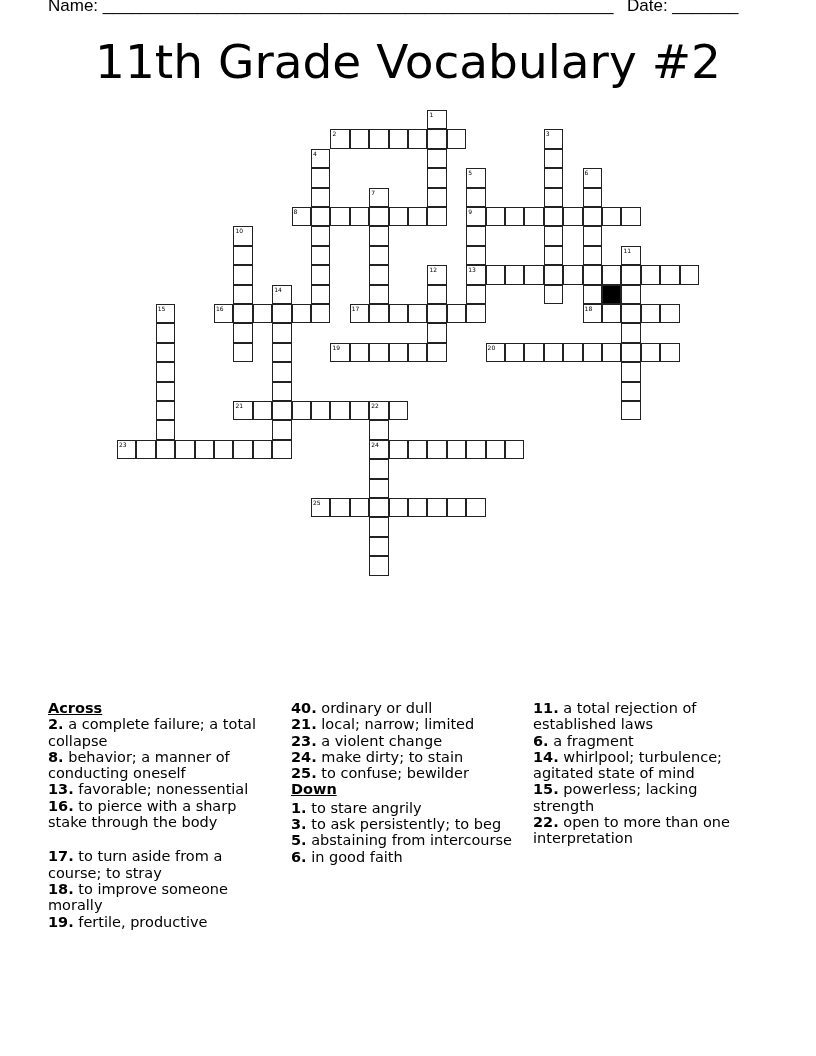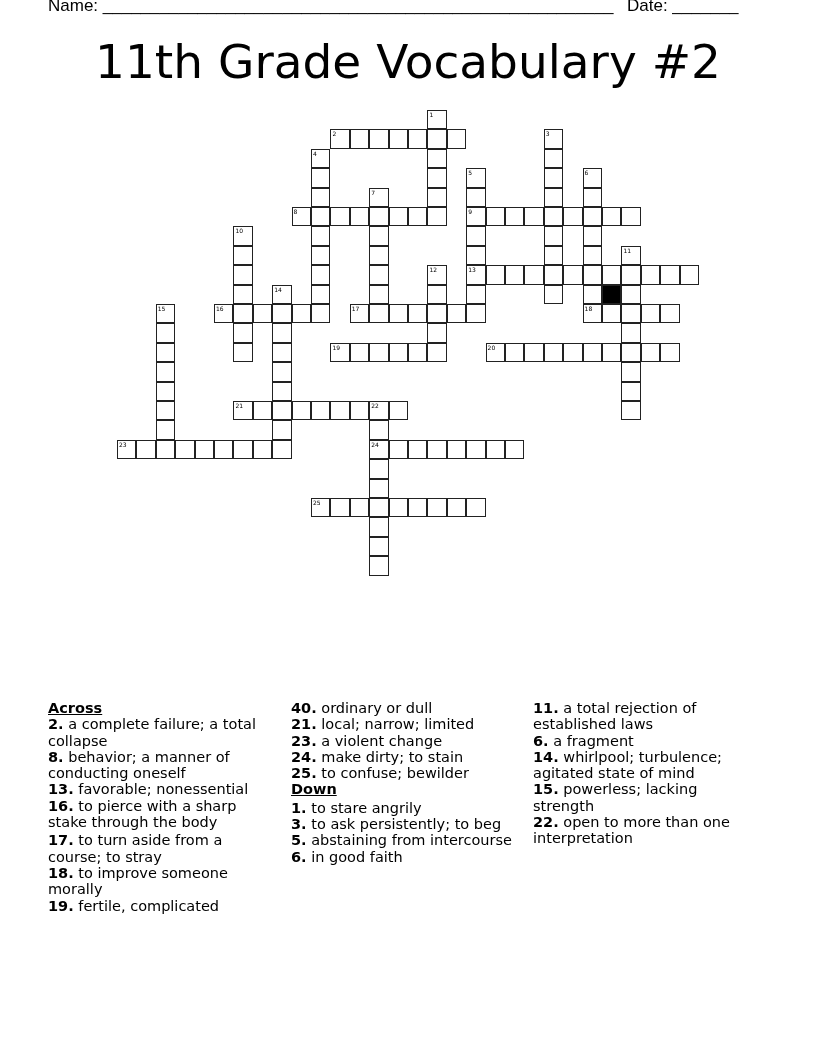--- a/index.html
+++ b/index.html
@@ -248,23 +248,23 @@
     <div class="cell" style="left: 466.2px; top: 498px;"></div>
     <div class="cell black" style="left: 602px; top: 284.6px;"></div>
   </div>
 
 <div class="clues" style="left:48px; width:230px;">
   <div class="hd">Across</div>
   <div class="clue"><b>2.</b> <span>a complete failure; a total collapse</span></div>
   <div class="clue"><b>8.</b> <span>behavior; a manner of conducting oneself</span></div>
   <div class="clue"><b>13.</b> <span>favorable; nonessential</span></div>
   <div class="clue"><b>16.</b> <span>to pierce with a sharp stake through the body</span></div>
-  <div class="clue" style="margin-top:2px;"><b>17.</b> <span>to turn aside from a course; to stray</span></div>
+  <div class="clue" style="margin-top:18px;"><b>17.</b> <span>to turn aside from a course; to stray</span></div>
   <div class="clue"><b>18.</b> <span>to improve someone morally</span></div>
-  <div class="clue"><b>19.</b> <span>fertile, complicated</span></div>
+  <div class="clue"><b>19.</b> <span>fertile, productive</span></div>
 </div>
 
 <div class="clues" style="left:291px; width:230px;">
   <div class="clue"><b>40.</b> <span>ordinary or dull</span></div>
   <div class="clue"><b>21.</b> <span>local; narrow; limited</span></div>
   <div class="clue"><b>23.</b> <span>a violent change</span></div>
   <div class="clue"><b>24.</b> <span>make dirty; to stain</span></div>
   <div class="clue"><b>25.</b> <span>to confuse; bewilder</span></div>
   <div class="hd">Down</div>
   <div class="clue" style="margin-top:2px;"><b>1.</b> <span>to stare angrily</span></div>

